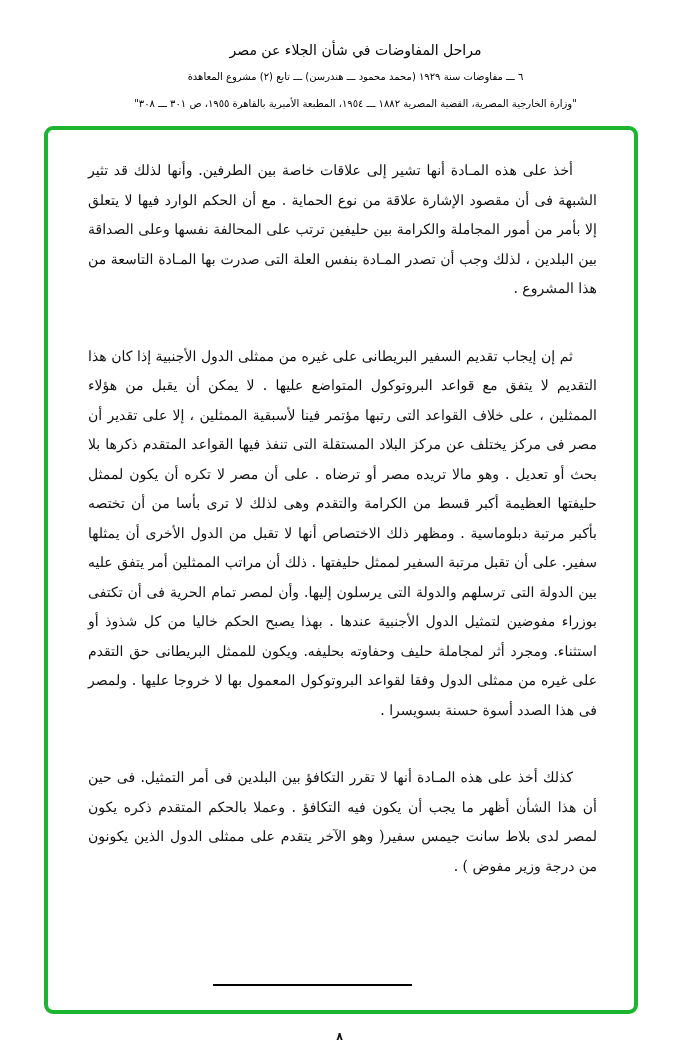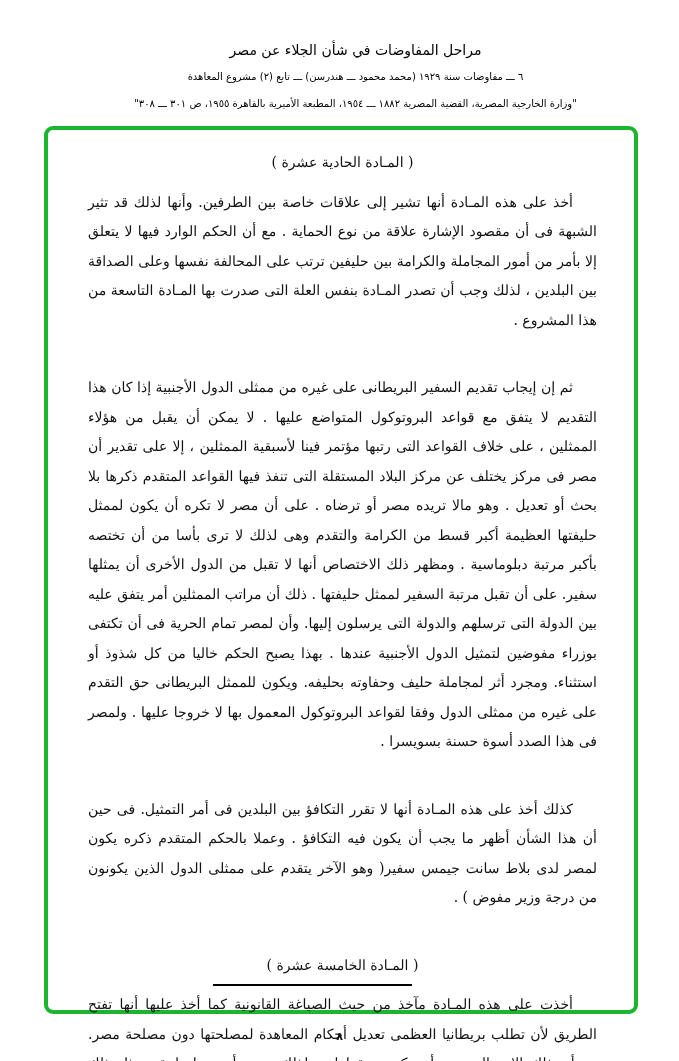--- a/index.html
+++ b/index.html
@@ -23,26 +23,23 @@
 </head>
 <body>
 
 <div class="hdr hdr1">مراحل المفاوضات في شأن الجلاء عن مصر</div>
 <div class="hdr hdr2">٦ ـــ مفاوضات سنة ١٩٢٩ (محمد محمود ـــ هندرسن) ـــ تابع (٢) مشروع المعاهدة</div>
 <div class="hdr hdr3">"وزارة الخارجية المصرية، القضية المصرية ١٨٨٢ ـــ ١٩٥٤، المطبعة الأميرية بالقاهرة ١٩٥٥، ص ٣٠١ ـــ ٣٠٨"</div>
 
 <div class="frame" style="border-color: rgb(27, 181, 47);"></div>
 
 <div class="content">
-  <div class="art">( المـادة الحادية عشرة )</div>
   <p class="para">أخذ على هذه المـادة أنها تشير إلى علاقات خاصة بين الطرفين. وأنها لذلك قد تثير الشبهة فى أن مقصود الإشارة علاقة من نوع الحماية . مع أن الحكم الوارد فيها لا يتعلق إلا بأمر من أمور المجاملة والكرامة بين حليفين ترتب على المحالفة نفسها وعلى الصداقة بين البلدين ، لذلك وجب أن تصدر المـادة بنفس العلة التى صدرت بها المـادة التاسعة من هذا المشروع .</p>
   <div class="gap"></div>
   <p class="para">ثم إن إيجاب تقديم السفير البريطانى على غيره من ممثلى الدول الأجنبية إذا كان هذا التقديم لا يتفق مع قواعد البروتوكول المتواضع عليها . لا يمكن أن يقبل من هؤلاء الممثلين ، على خلاف القواعد التى رتبها مؤتمر فينا لأسبقية الممثلين ، إلا على تقدير أن مصر فى مركز يختلف عن مركز البلاد المستقلة التى تنفذ فيها القواعد المتقدم ذكرها بلا بحث أو تعديل . وهو مالا تريده مصر أو ترضاه . على أن مصر لا تكره أن يكون لممثل حليفتها العظيمة أكبر قسط من الكرامة والتقدم وهى لذلك لا ترى بأسا من أن تختصه بأكبر مرتبة دبلوماسية . ومظهر ذلك الاختصاص أنها لا تقبل من الدول الأخرى أن يمثلها سفير. على أن تقبل مرتبة السفير لممثل حليفتها . ذلك أن مراتب الممثلين أمر يتفق عليه بين الدولة التى ترسلهم والدولة التى يرسلون إليها. وأن لمصر تمام الحرية فى أن تكتفى بوزراء مفوضين لتمثيل الدول الأجنبية عندها . بهذا يصبح الحكم خاليا من كل شذوذ أو استثناء. ومجرد أثر لمجاملة حليف وحفاوته بحليفه. ويكون للممثل البريطانى حق التقدم على غيره من ممثلى الدول وفقا لقواعد البروتوكول المعمول بها لا خروجا عليها . ولمصر فى هذا الصدد أسوة حسنة بسويسرا .</p>
   <div class="gap"></div>
   <p class="para">كذلك أخذ على هذه المـادة أنها لا تقرر التكافؤ بين البلدين فى أمر التمثيل. فى حين أن هذا الشأن أظهر ما يجب أن يكون فيه التكافؤ . وعملا بالحكم المتقدم ذكره يكون لمصر لدى بلاط سانت جيمس سفير( وهو الآخر يتقدم على ممثلى الدول الذين يكونون من درجة وزير مفوض ) .</p>
   <div class="gap-lg"></div>
-  <div class="art">( المـادة الخامسة عشرة )</div>
-  <p class="para">أخذت على هذه المـادة مآخذ من حيث الصياغة القانونية كما أخذ عليها أنها تفتح الطريق لأن تطلب بريطانيا العظمى تعديل أحكام المعاهدة لمصلحتها دون مصلحة مصر. مع أن ذلك الاحتمال يجب أن يكون منقطعا . ولذلك وجب أن تعدل ليتقى مثل ذلك الاحتمال .</p>
 </div>
 
 <div class="rule"></div>
 
 <div class="pagenum">٨</div>
 
 </body></html>

